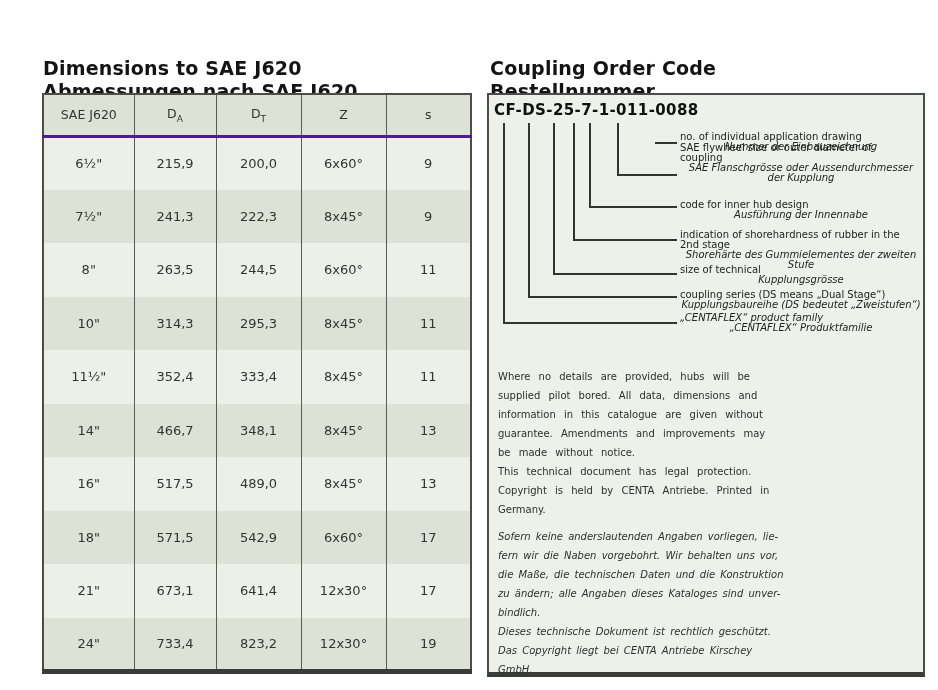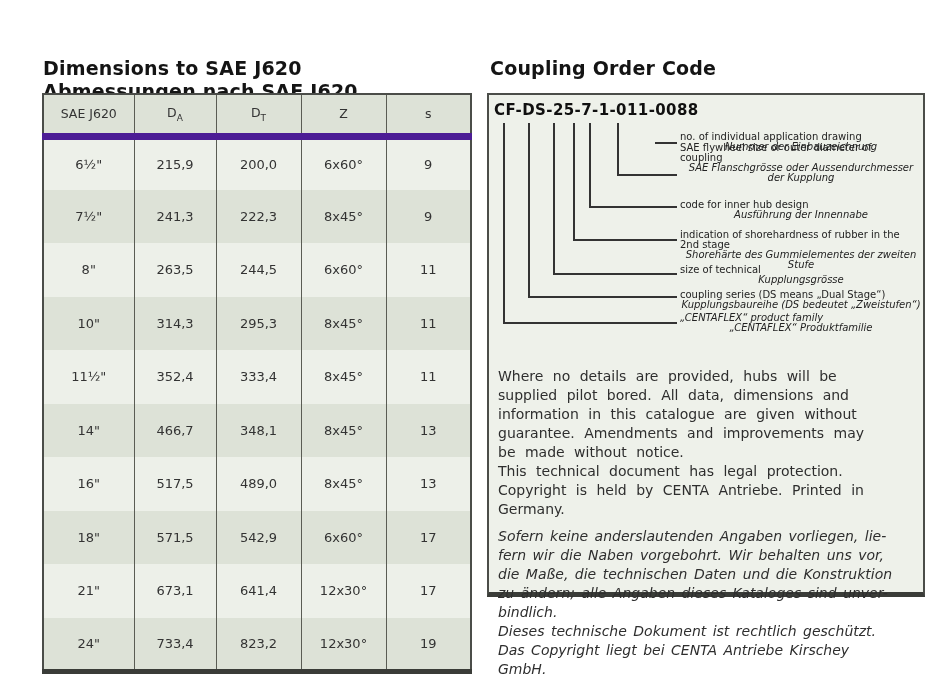--- a/index.html
+++ b/index.html
@@ -11,52 +11,53 @@
   .title-left{left:43px;}
   .title-right{left:490px;}
 
   
   .dim-table{position:absolute;left:42px;top:93px;width:428px;border-collapse:collapse;table-layout:fixed;
              border:2px solid #4b4d49;border-bottom:5px solid #3a3c38;}
   .dim-table th,.dim-table td{border-left:1px solid #5a5c54;text-align:center;vertical-align:middle;
              font-size:13px;color:#333;padding:0;}
   .dim-table th:first-child,.dim-table td:first-child{border-left:none;}
   .dim-table thead tr{height:42px;background:#dde2d7;}
-  .dim-table thead th{border-bottom:7px solid #4c1d95;font-weight:normal;font-size:12.5px;}
+  .dim-table thead th{border-bottom:3px solid #4c1d95;font-weight:normal;font-size:12.5px;}
   .dim-table thead th sub{font-size:9px;}
   .dim-table tbody tr{height:53.5px;}
   .dim-table tbody tr.light{background:#edf0e9;}
   .dim-table tbody tr.dark{background:#dde2d7;}
 
   
-  .order-box{position:absolute;left:487px;top:93px;width:438px;height:504px;box-sizing:border-box;
+  .order-box{position:absolute;left:487px;top:93px;width:438px;height:584px;box-sizing:border-box;
              background:#eef1ea;border:2px solid #4b4d49;border-bottom:5px solid #3a3c38;}
   .order-code{position:absolute;left:5px;top:6px;font-weight:bold;font-size:15px;letter-spacing:0.4px;color:#101010;}
   .diagram-lines{position:absolute;left:0;top:0;}
   .code-label{position:absolute;left:191px;width:242px;font-size:10px;line-height:10px;color:#222;}
   .code-label .en{white-space:pre-line;}
   .code-label .de{white-space:pre-line;font-style:italic;text-align:center;}
   .code-label .en.it{font-style:italic;}
 
-  .legal{position:absolute;left:9px;width:424px;font-size:14px;line-height:19px;color:#2e2e2e;white-space:pre-line;}
+  .legal{position:absolute;left:9px;width:424px;font-size:10px;line-height:19px;color:#2e2e2e;white-space:pre-line;}
   .legal-en{top:272px;word-spacing:5px;}
   .legal-de{top:432px;font-style:italic;word-spacing:2px;}
 </style>
 </head>
 <body>
 
 <div class="page">
 
   <div class="title-block title-left">
     <div>Dimensions to SAE J620</div>
     <div>Abmessungen nach SAE J620</div>
   </div>
 
   <div class="title-block title-right">
     <div>Coupling Order Code</div>
+    <div>Bestellnummer</div>
   </div>
 
   <table class="dim-table">
     <colgroup>
       <col style="width:91px">
         <col style="width:82px">
         <col style="width:85px">
         <col style="width:85px">
         <col style="width:85px">
     </colgroup>

